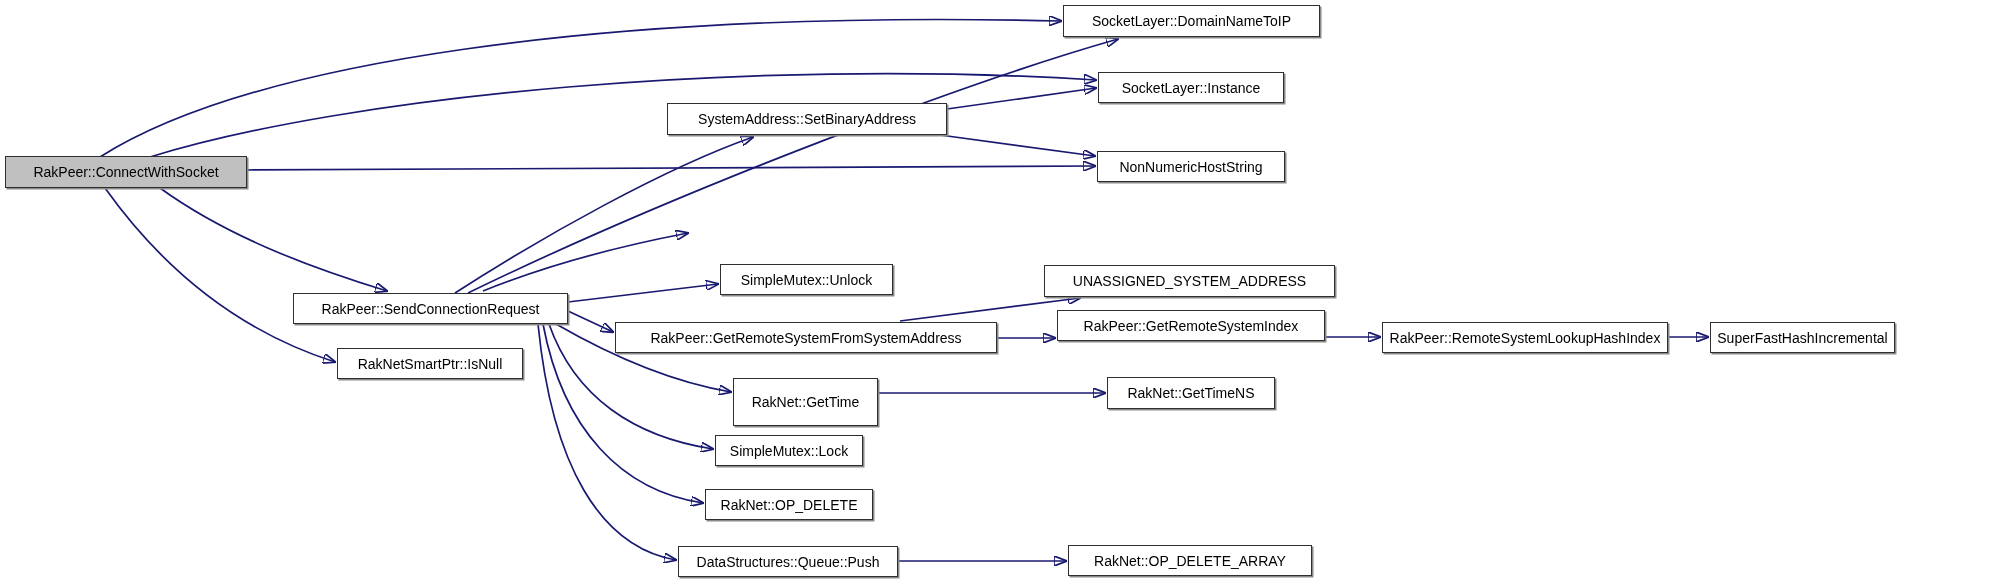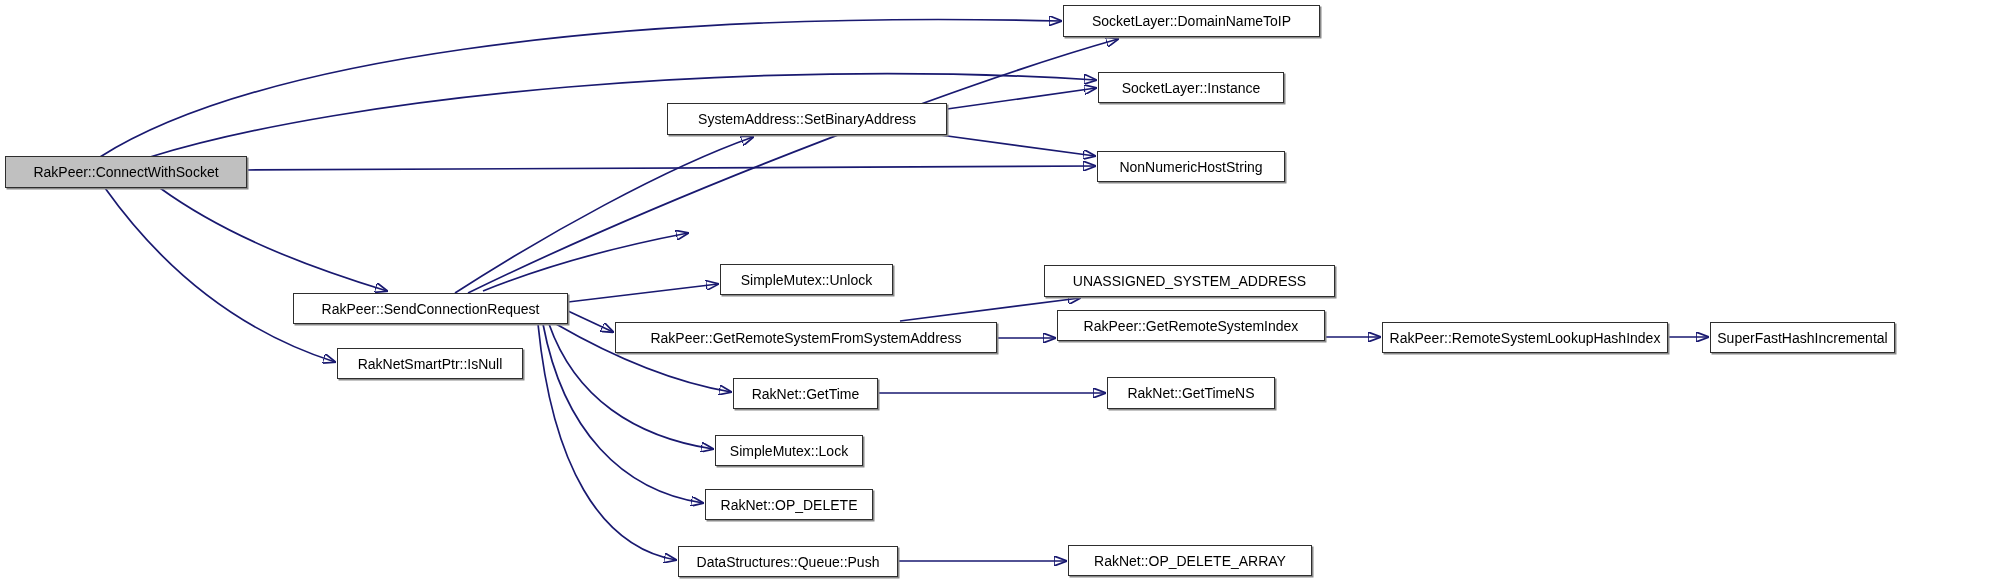--- a/index.html
+++ b/index.html
@@ -127,21 +127,21 @@
   </div>
 
   <div class="node" style="left:1710px;top:322px;width:185px;height:31px">
     <span>SuperFastHashIncremental</span>
   </div>
 
   <div class="node" style="left:337px;top:348px;width:186px;height:31px">
     <span>RakNetSmartPtr::IsNull</span>
   </div>
 
-  <div class="node" style="left:733px;top:378px;width:145px;height:31px">
+  <div class="node" style="left:733px;top:378px;width:145px;height:48px">
     <span>RakNet::GetTime</span>
   </div>
 
   <div class="node" style="left:1107px;top:377px;width:168px;height:32px">
     <span>RakNet::GetTimeNS</span>
   </div>
 
   <div class="node" style="left:715px;top:435px;width:148px;height:31px">
     <span>SimpleMutex::Lock</span>
   </div>

